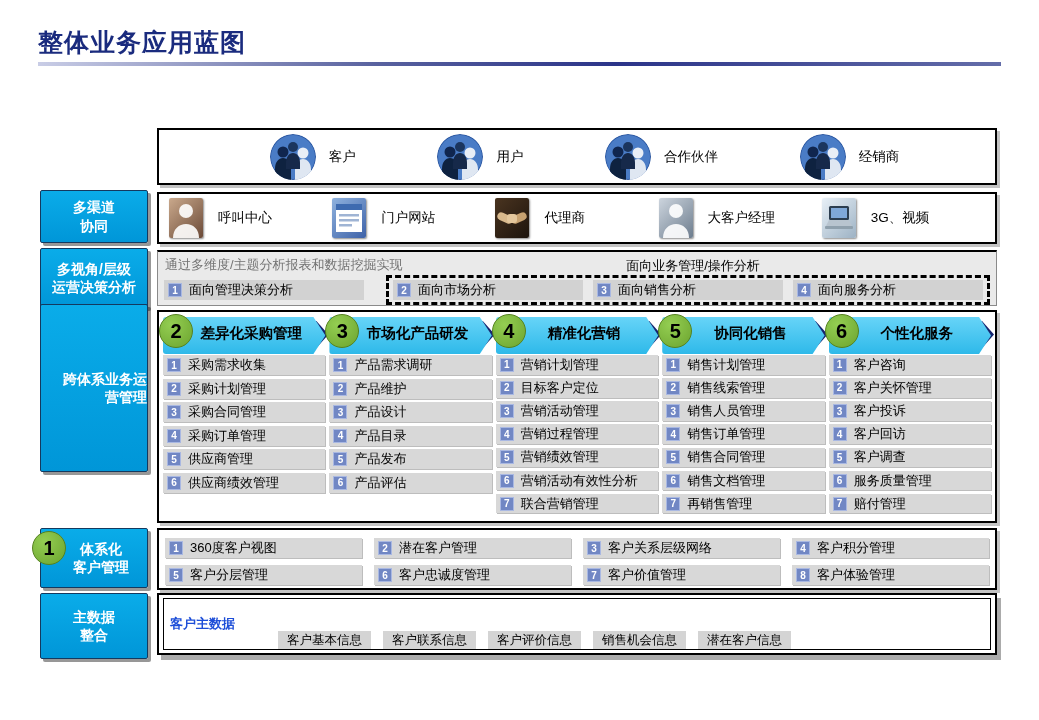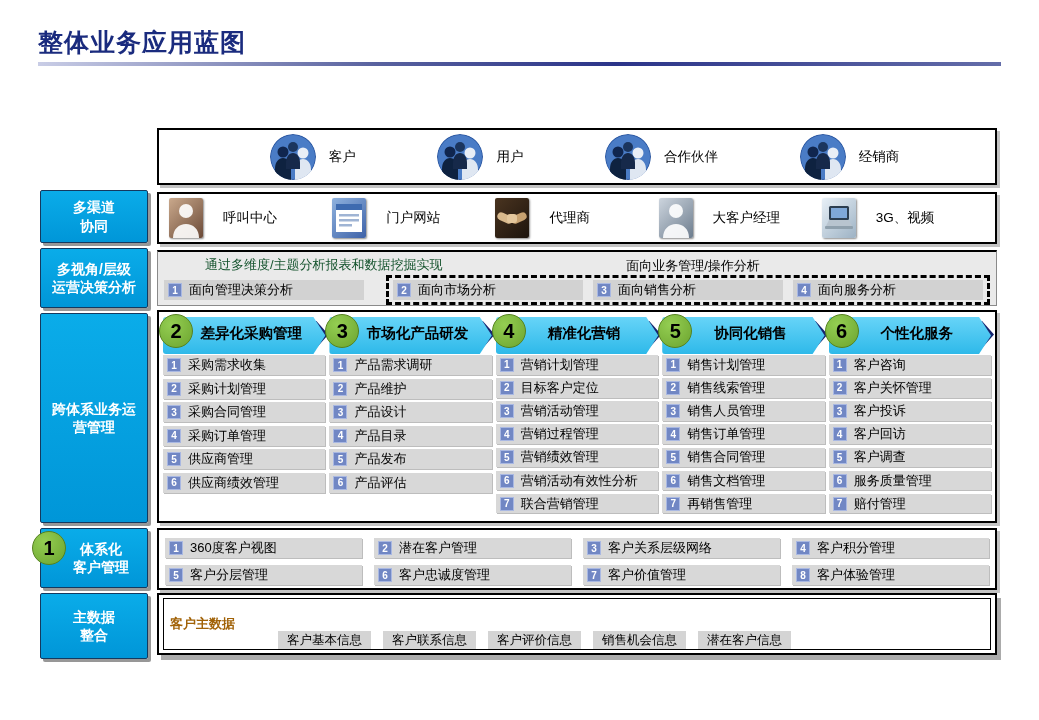--- a/index.html
+++ b/index.html
@@ -23,28 +23,28 @@
   .frame { position:absolute; left:157px; width:840px; background:#fff; border:2px solid #000; box-shadow:3px 3px 0 #c4c4c4; }
 
   
   #actors { top:128px; height:57px; display:flex; align-items:center; justify-content:space-around; padding:0 55px 0 70px; }
   .actor { display:flex; align-items:center; gap:13px; }
   .actor-circle { width:46px; height:46px; border-radius:50%; overflow:hidden; flex:none; }
   .actor-label { font-size:13.5px; color:#000; }
 
   
   #channels { top:192px; height:52px; display:grid; grid-template-columns:repeat(5,1fr); align-items:center; padding:0 10px; }
-  .chan { display:flex; align-items:center; gap:20px; }
+  .chan { display:flex; align-items:center; gap:15px; }
   .chan-icon { width:34px; height:40px; border-radius:2px; overflow:hidden; flex:none; box-shadow:1px 1px 2px rgba(0,0,0,.45); }
   .chan-label { font-size:13.5px; color:#000; }
 
   
   #analysis { position:absolute; left:157px; top:250px; width:840px; height:56px; background:#EAEAEA;
               border:1px solid #8a8a8a; border-top:2px solid #000; }
-  .a-intro { position:absolute; left:7px; top:4px; font-size:13px; color:#14532d;margin-left:40px; }
+  .a-intro { position:absolute; left:7px; top:4px; font-size:13px; color:#737373; }
   .a-dlabel { position:absolute; left:385px; top:5px; width:300px; text-align:center; font-size:13px; color:#000; }
   .a-row { position:absolute; left:6px; right:6px; top:23px; height:30px; display:flex; align-items:center; }
   .aitem { background:#D2D2D2; height:20px; display:flex; align-items:center; font-size:13px; color:#000; }
   .a-first { width:200px; margin-right:22px; }
   .a-dashed { flex:1; height:30px; border:3px dashed #000; display:flex; align-items:center; gap:10px; padding:0 4px; }
   .a-dashed .aitem { flex:1; }
 
   .ntile { width:14px; height:14px; flex:none; background:#7187C4; border:1px solid #A9B8E2; color:#fff;
            font-size:10px; font-weight:bold; display:flex; align-items:center; justify-content:center; margin:0 7px 0 4px; }
 
@@ -65,40 +65,40 @@
   .pitem { height:20px; margin-bottom:3.5px; background:#D8D8D8; box-shadow:1px 1px 0 #bdbdbd;
            display:flex; align-items:center; font-size:13px; color:#000; white-space:nowrap; }
 
   
   #custmgmt { top:528px; height:62px; padding:8px 6px; display:grid; grid-template-columns:repeat(4,1fr); gap:7px 12px; }
   #custmgmt .pitem { margin:0; }
 
   
   #masterdata { top:593px; height:62px; box-shadow:4px 5px 0 #ababab; padding:3px 4px; display:flex; flex-direction:column; gap:3px; }
   .mrow { flex:1; border:1px solid #000; display:flex; align-items:center; gap:12px; padding:0 6px; }
-  .mlabel { width:96px; flex:none; font-weight:bold; font-size:13px; color:#a16207; }
+  .mlabel { width:96px; flex:none; font-weight:bold; font-size:13px; color:#1d4ed8; }
   .mchip { width:93px; flex:none; height:18px; background:#D4D4D4; display:flex; align-items:center; justify-content:center; font-size:12.5px; color:#000;margin-top:32px; }
 </style>
 </head>
 <body>
 
 <div class="page">
   <div class="title">整体业务应用蓝图</div>
   <div class="rule"></div>
 
   <div id="sidebar-root">
       <div class="sbox" style="top: 190px; height: 53px;">
         <div class="sline">多渠道</div>
         <div class="sline">协同</div>
       </div>
       <div class="sbox" style="top: 248px; height: 60px;">
         <div class="sline">多视角/层级</div>
         <div class="sline">运营决策分析</div>
       </div>
-      <div class="sbox" style="top: 313px; height: 210px;">
+      <div class="sbox" style="top: 304px; height: 168px; align-items: flex-end;">
         <div class="sline">跨体系业务运</div>
         <div class="sline">营管理</div>
       </div>
       <div class="sbox" style="top: 528px; height: 60px; padding-left: 14px;">
         <div class="sbadge">1</div>
         <div class="sline">体系化</div>
         <div class="sline">客户管理</div>
       </div>
       <div class="sbox" style="top: 593px; height: 66px;">
         <div class="sline">主数据</div>

